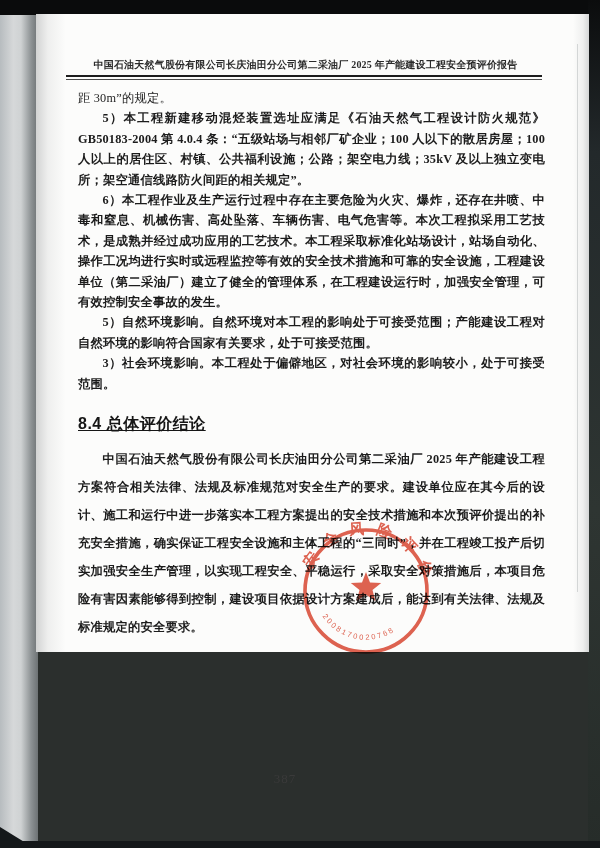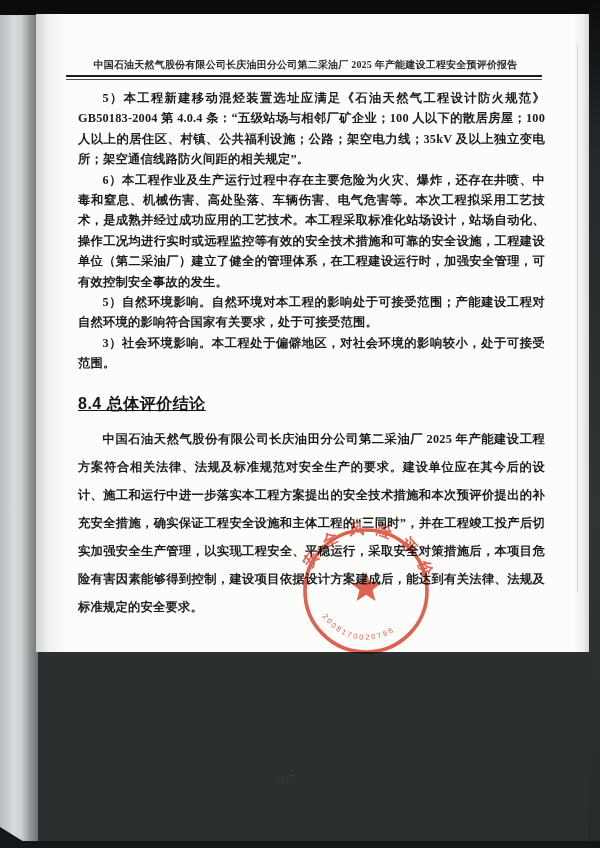--- a/index.html
+++ b/index.html
@@ -81,20 +81,21 @@
 <div class="wedge-bottomleft"></div>
 <div class="band-bottom"></div>
 
 <div class="page">
   <div class="edge-line"></div>
 
   <div class="header-title">中国石油天然气股份有限公司长庆油田分公司第二采油厂 2025 年产能建设工程安全预评价报告</div>
   <div class="header-rule"></div>
 
   <div class="content">
+    <p>距 30m”的规定。</p>
     <p class="indent">5）本工程新建移动混烃装置选址应满足《石油天然气工程设计防火规范》GB50183-2004 第 4.0.4 条：“五级站场与相邻厂矿企业；100 人以下的散居房屋；100 人以上的居住区、村镇、公共福利设施；公路；架空电力线；35kV 及以上独立变电所；架空通信线路防火间距的相关规定”。</p>
 
     <p class="indent">6）本工程作业及生产运行过程中存在主要危险为火灾、爆炸，还存在井喷、中毒和窒息、机械伤害、高处坠落、车辆伤害、电气危害等。本次工程拟采用工艺技术，是成熟并经过成功应用的工艺技术。本工程采取标准化站场设计，站场自动化、操作工况均进行实时或远程监控等有效的安全技术措施和可靠的安全设施，工程建设单位（第二采油厂）建立了健全的管理体系，在工程建设运行时，加强安全管理，可有效控制安全事故的发生。</p>
     <p class="indent">5）自然环境影响。自然环境对本工程的影响处于可接受范围；产能建设工程对自然环境的影响符合国家有关要求，处于可接受范围。</p>
     <p class="indent">3）社会环境影响。本工程处于偏僻地区，对社会环境的影响较小，处于可接受范围。</p>
 
     <h2 class="h84">8.4 总体评价结论</h2>
     <div class="concl">
       <p class="indent">中国石油天然气股份有限公司长庆油田分公司第二采油厂 2025 年产能建设工程方案符合相关法律、法规及标准规范对安全生产的要求。建设单位应在其今后的设计、施工和运行中进一步落实本工程方案提出的安全技术措施和本次预评价提出的补充安全措施，确实保证工程安全设施和主体工程的“三同时”，并在工程竣工投产后切实加强安全生产管理，以实现工程安全、平稳运行，采取安全对策措施后，本项目危险有害因素能够得到控制，建设项目依据设计方案建成后，能达到有关法律、法规及标准规定的安全要求。</p>
     </div>

